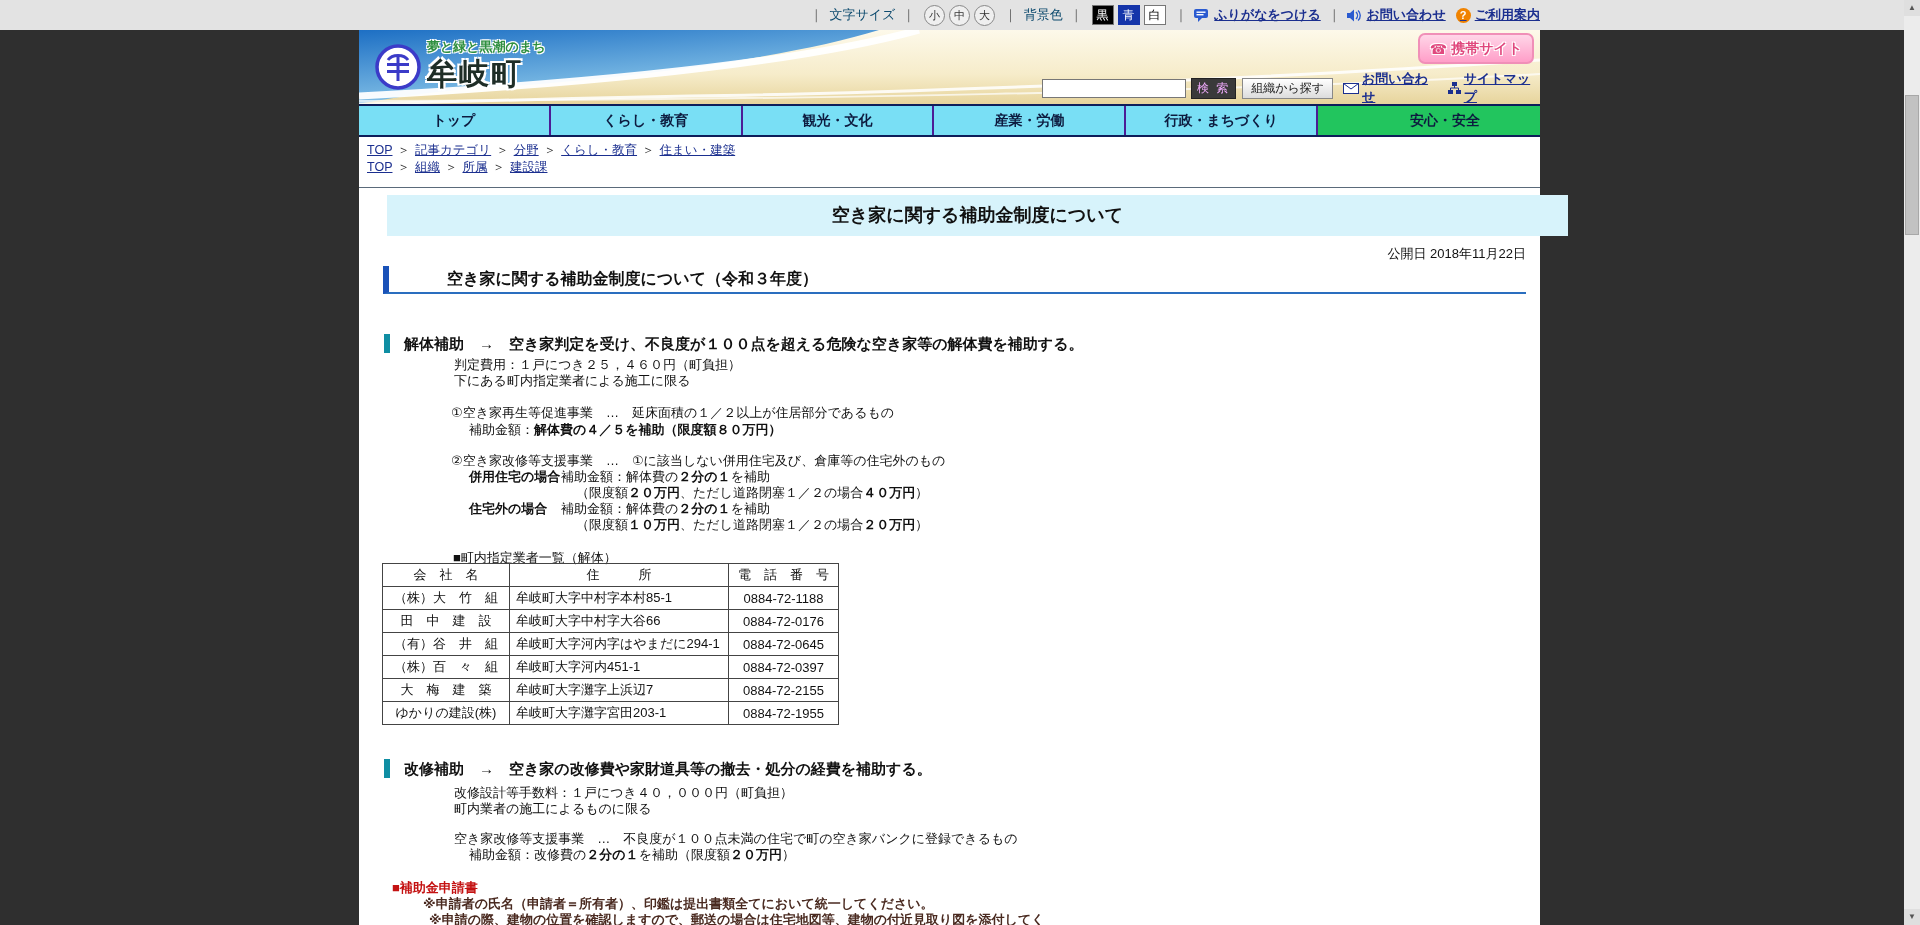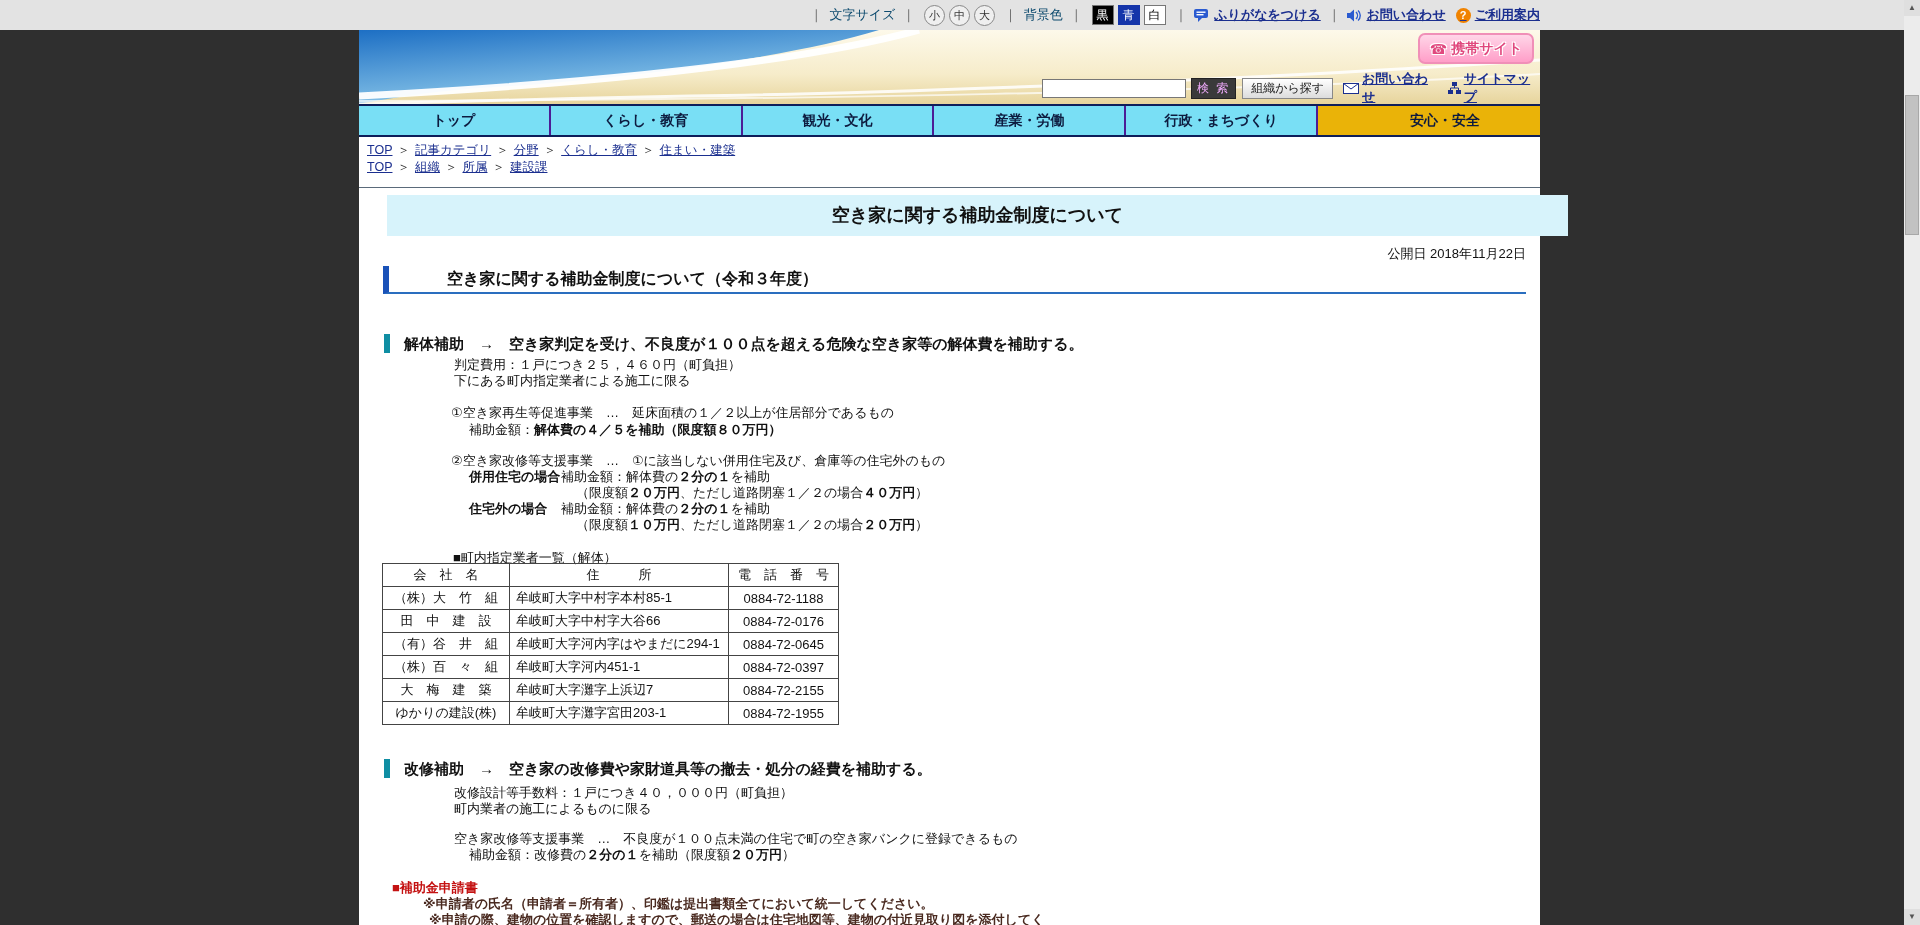--- a/index.html
+++ b/index.html
@@ -41,21 +41,21 @@
     font-size:12px;margin-left:5px;cursor:pointer;padding:0;letter-spacing:2px;}
   .orgbtn{width:94px;height:21px;background:linear-gradient(#fff,#dcdcdc);border:1px solid #888;
     font-size:12px;color:#222;margin-left:6px;cursor:pointer;padding:0;}
   .hlink{color:#1b2f8f;font-weight:bold;text-decoration:underline;font-size:13px;margin-left:10px;
     display:inline-flex;align-items:center;gap:3px;cursor:pointer;}
   
   .nav{position:absolute;left:359px;top:104px;width:1181px;height:33px;box-sizing:border-box;
     border-top:2px solid #0e1e5a;border-bottom:2px solid #0e1e5a;display:flex;background:#79dff5;}
   .nav .item{flex:1;border-right:2px solid #4c1d95;text-align:center;font-size:14px;font-weight:bold;
     color:#0d1b3f;line-height:29px;cursor:pointer;}
-  .nav .item:last-child{border-right:none;background:#eab308;padding-left:32px;}
+  .nav .item:last-child{border-right:none;background:#22c55e;padding-left:32px;}
   
   .content{position:absolute;left:359px;top:137px;width:1181px;bottom:0;background:#fff;font-size:13px;color:#111;}
   .bc{position:absolute;left:8px;font-size:12.5px;color:#333;}
   .bc a{color:#1b2f8f;text-decoration:underline;cursor:pointer;}
   .bc .bsep{margin:0 5px;color:#333;}
   .rule{position:absolute;left:0;top:50px;width:1181px;border-top:1px solid #5a6a7a;}
   .banner{position:absolute;left:0;top:58px;width:1181px;height:41px;background:#d7f3fb;
     text-align:center;font-size:18px;font-weight:bold;line-height:41px;color:#111;margin-left:28px;}
   .published{position:absolute;right:14px;top:108px;font-size:13px;color:#111;}
   .h2box{position:absolute;left:24px;top:129px;right:14px;height:28px;border-left:6px solid #1a52b8;
@@ -136,20 +136,33 @@
           <stop offset="0.6" stop-color="#f6ecca"></stop>
           <stop offset="1" stop-color="#e7d49c"></stop>
       </linearGradient>
     </defs>
     <rect width="1181" height="74" fill="url(#gSand)"></rect>
     <path d="M0,74 L0,0 L520,0 C430,28 260,50 120,58 C80,61 30,68 0,74 Z" fill="url(#gBlue)"></path>
     <path d="M560,0 C450,30 260,52 0,66" fill="none" stroke="#ffffff" stroke-width="7" opacity="0.95"></path>
     <path d="M1181,30 C900,50 500,64 330,66 C220,68 80,72 0,74" fill="none" stroke="#ffffff" stroke-width="3" opacity="0.85"></path>
     <path d="M1181,44 C880,62 420,70 0,71" fill="none" stroke="#ffffff" stroke-width="2" opacity="0.7"></path>
   </svg>
+  <div class="logo">
+    <svg class="emblem" viewBox="0 0 46 46">
+      <circle cx="23" cy="23" r="21" fill="#ffffff" stroke="#3b3bc8" stroke-width="3.5"></circle>
+      <path d="M13,16 C17,10 29,10 33,16" fill="none" stroke="#3b3bc8" stroke-width="3"></path>
+      <rect x="12" y="19" width="22" height="3" fill="#3b3bc8"></rect>
+      <rect x="12" y="26" width="22" height="3" fill="#3b3bc8"></rect>
+      <rect x="21.5" y="13" width="3" height="24" fill="#3b3bc8"></rect>
+    </svg>
+    <div class="logotext">
+      <div class="tagline">夢と緑と黒潮のまち</div>
+      <div class="town">牟岐町</div>
+    </div>
+  </div>
   <div class="mobilebtn">
     <span>☎</span>
     <span>携帯サイト</span>
   </div>
   <div class="searchrow">
     <input class="searchbox" value="" title="サイト内検索" style="">
     <button class="searchbtn">検 索</button>
     <button class="orgbtn">組織から探す</button>
     <a class="hlink">
       <svg class="icon-svg" width="16" height="11" viewBox="0 0 16 11">

